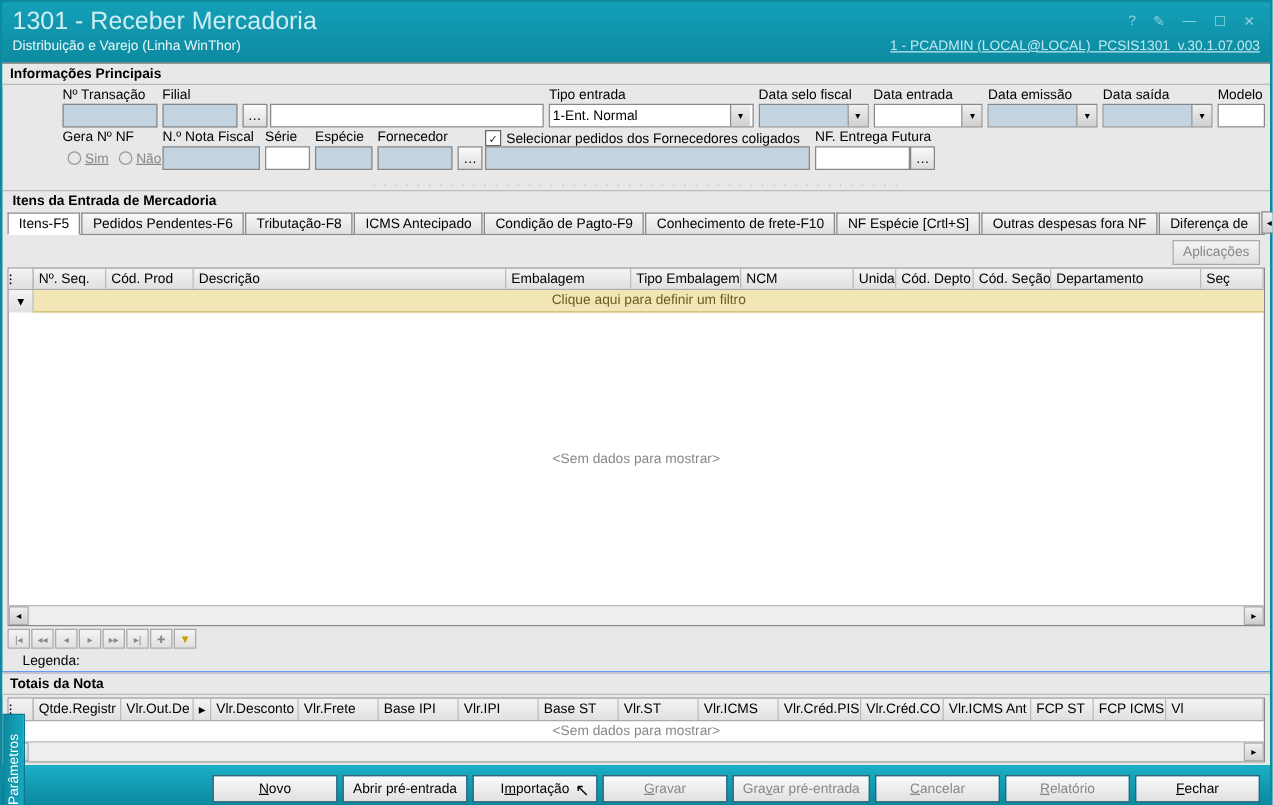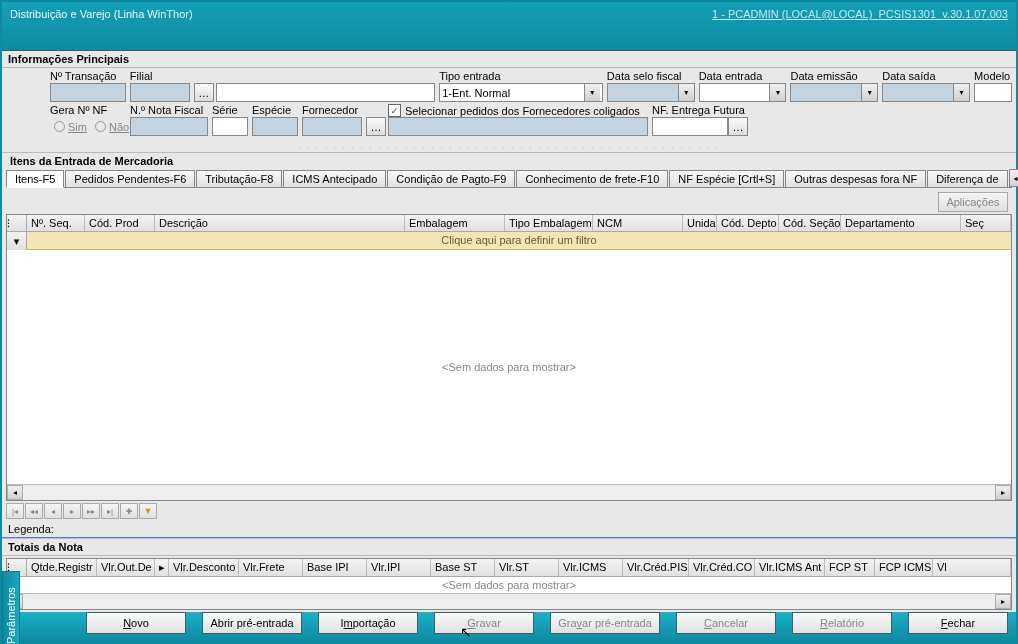--- a/index.html
+++ b/index.html
@@ -59,44 +59,54 @@
 .filter-row { background: #f3e6b6; border-bottom: 1px solid #c9b86a; text-align: center; padding: 2px; color: #6a5d1f; }
 .grid-body { flex: 1; display: flex; align-items: center; justify-content: center; color: #888; }
 .grid-scroll { height: 16px; background: #eee; border-top: 1px solid #bbb; display: flex; }
 .grid-scroll .track { flex: 1; }
 .grid-scroll .arrow { width: 16px; background: linear-gradient(#f0f0f0,#d0d0d0); border: 1px solid #aaa; display: flex; align-items: center; justify-content: center; font-size: 8px; }
 
 .navbar { display: flex; gap: 1px; margin: 2px 4px; }
 .nav-btn { width: 18px; height: 16px; border: 1px solid #aaa; background: linear-gradient(#f4f4f4,#e0e0e0); display: flex; align-items: center; justify-content: center; font-size: 8px; color: #888; }
 .nav-filter { width: 18px; height: 16px; border: 1px solid #aaa; background: linear-gradient(#f4f4f4,#e0e0e0); display: flex; align-items: center; justify-content: center; font-size: 9px; }
 
-.legenda { padding: 2px 6px; }
+.legenda { padding: 2px 16px; }
 .legenda-row { display: flex; gap: 20px; align-items: center; margin-top: 2px; }
 .leg-item { display: flex; align-items: center; gap: 6px; }
 .leg-sq { width: 13px; height: 13px; border: 1px solid #555; }
 
 .totais-panel { border-top: 1px solid #3b82f6; }
 .totais-grid { border: 1px solid #888; margin: 2px 4px; background: #fff; }
 .totais-head { display: flex; background: linear-gradient(#f4f4f4,#e0e0e0); border-bottom: 1px solid #aaa; }
 .totais-body { text-align: center; color: #888; padding: 2px; }
 
 .side-tab { position: absolute; left: 0; top: 520px; width: 18px; height: 90px; background: linear-gradient(90deg,#18a8bf,#0d8aa0); border: 1px solid #0a7890; color: #fff; writing-mode: vertical-rl; transform: rotate(180deg); text-align: center; font-size: 11px; cursor: pointer; display: flex; align-items: center; justify-content: center; }
 
-.footer-bar { background: linear-gradient(#1ab0c7,#0d8aa0); height: 30px; display: flex; align-items: flex-start; justify-content: flex-end; gap: 16px; padding: 0 8px; }
+.footer-bar { background: linear-gradient(#1ab0c7,#0d8aa0); height: 30px; display: flex; align-items: flex-end; justify-content: flex-end; gap: 4px; padding: 0 8px; }
 .foot-btn { width: 100px; height: 22px; border: 1px solid #3a6070; background: linear-gradient(#fafafa,#e0e0e0); text-align: center; line-height: 20px; cursor: pointer; }
 .foot-btn.dis { color: #888; }
 .foot-btn .ul { text-decoration: underline; }
 
 .cursor-img { position: absolute; left: 460px; top: 624px; font-size: 14px; color: #000; pointer-events: none; }
 </style>
 </head>
 <body>
 
 <div class="window">
   <div class="title-bar">
+    <div class="title-row">
+      <div class="title-main">1301 - Receber Mercadoria</div>
+      <div class="title-icons">
+        <span>?</span>
+        <span>✎</span>
+        <span>—</span>
+        <span>☐</span>
+        <span>✕</span>
+      </div>
+    </div>
     <div class="subtitle-row">
       <div>Distribuição e Varejo (Linha WinThor)</div>
       <div class="subtitle-right">
         <span>1 - PCADMIN (LOCAL@LOCAL)</span>&nbsp;&nbsp;<span>PCSIS1301</span>&nbsp;&nbsp;<span>v.30.1.07.003</span>
       </div>
     </div>
   </div>
 
   <div class="content">
     <div class="panel-title">Informações Principais</div>

